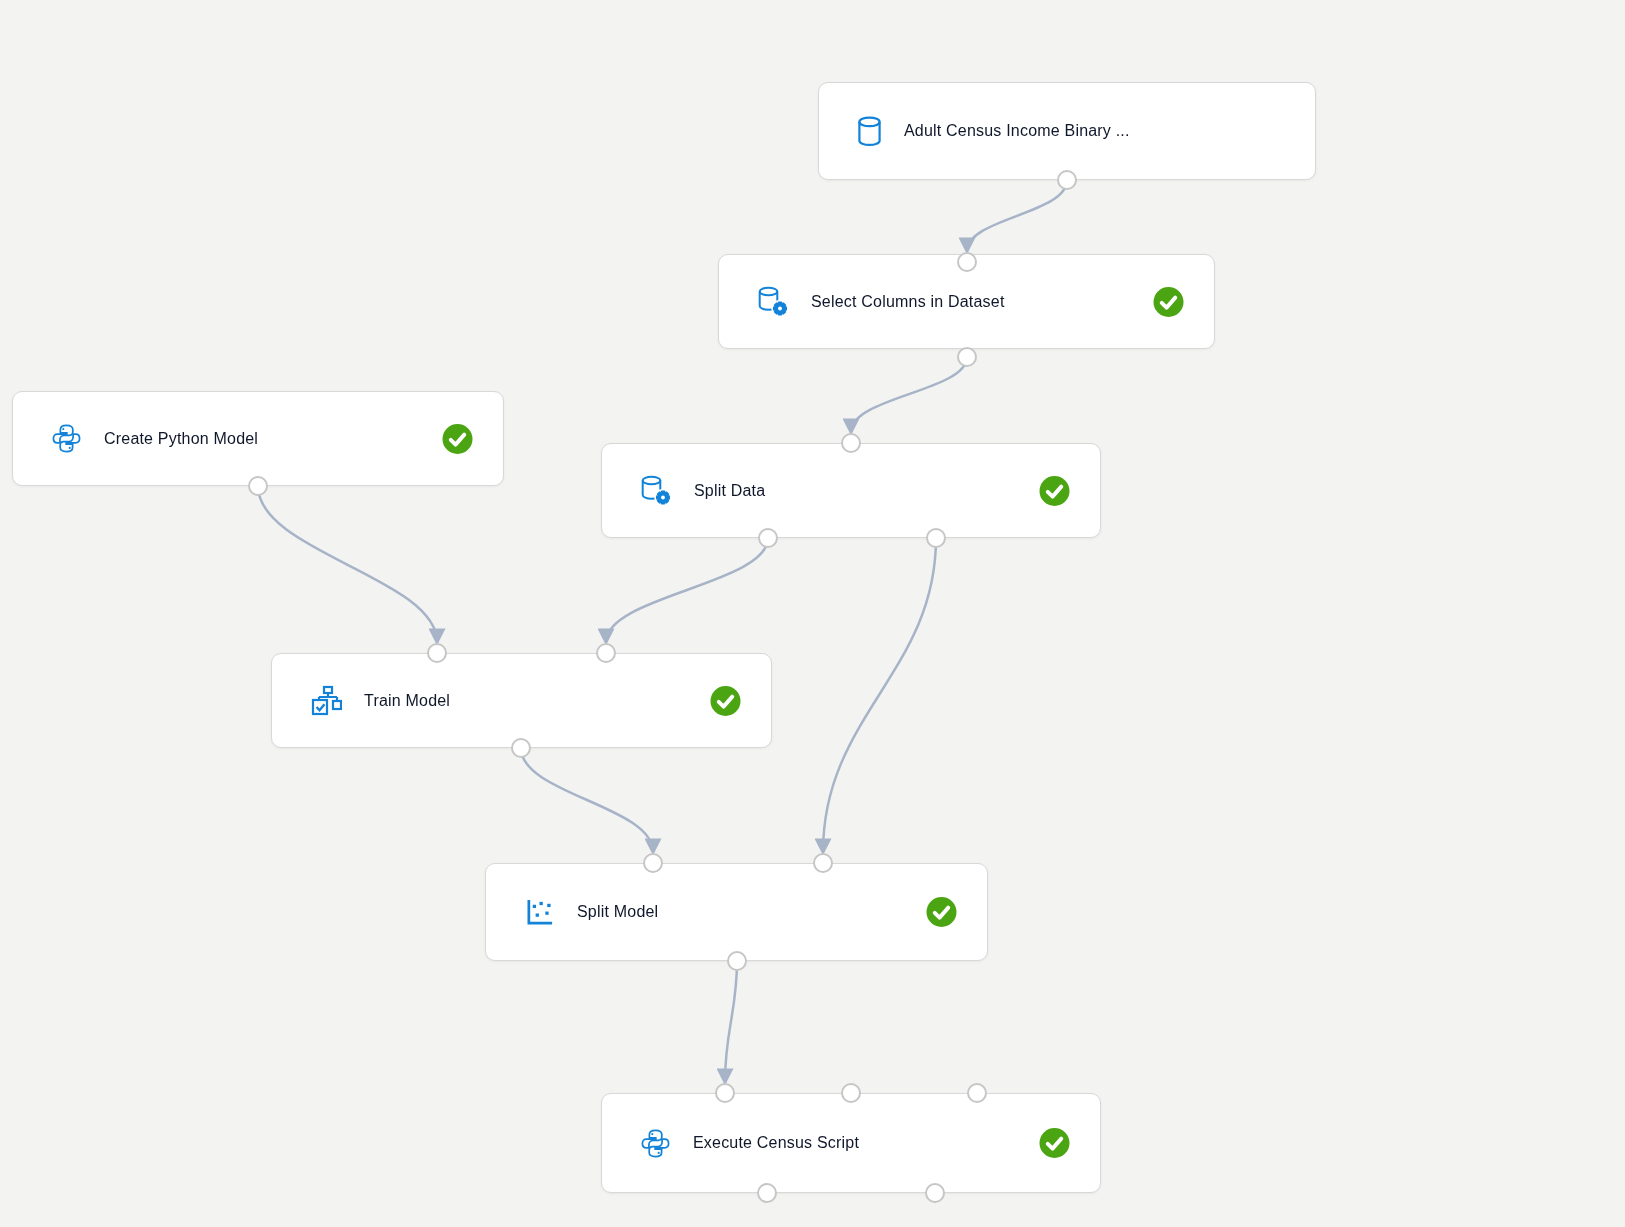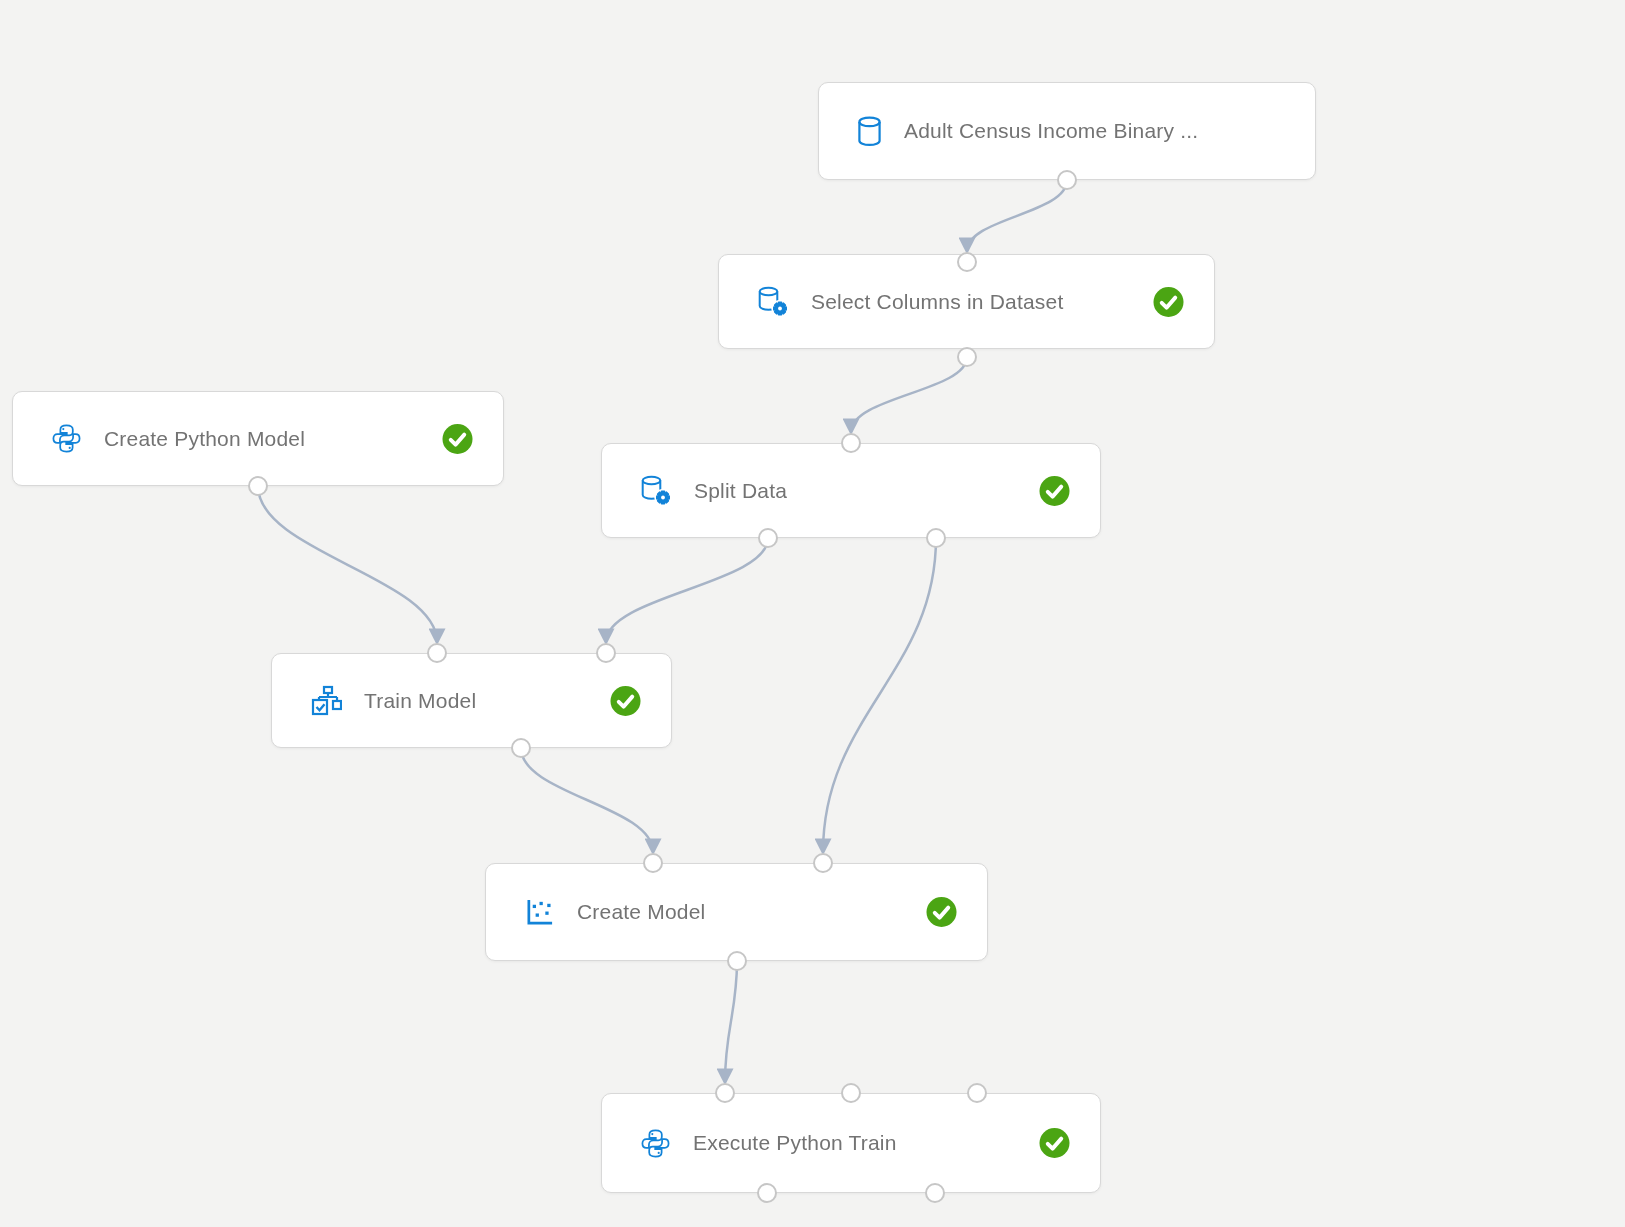--- a/index.html
+++ b/index.html
@@ -28,22 +28,22 @@
     border: 1.5px solid #d8d8d8;
     border-radius: 10px;
     display: flex;
     align-items: center;
     padding-left: 38px;
     box-shadow: 0 1px 3px rgba(0,0,0,0.05);
   }
   .icon { flex: none; display: flex; align-items: center; }
   .label {
     margin-left: 22px;
-    font-size: 21px;
-    color: #737373;
+    font-size: 16px;
+    color: #0f172a;
     white-space: nowrap;
     letter-spacing: 0.2px;
   }
   .status {
     position: absolute;
     right: 30px;
     top: 50%;
     transform: translateY(-50%);
     width: 31px; height: 31px;
   }
@@ -147,21 +147,21 @@
     </span>
     <span class="label">Create Python Model</span>
     <span class="status">
       <svg width="31" height="31" viewBox="0 0 32 32">
         <circle cx="16" cy="16" r="15.5" fill="#4BA513"></circle>
         <path d="M9 16.8 L14 21.8 L23 11.5" fill="none" stroke="#ffffff" stroke-width="4" stroke-linecap="round" stroke-linejoin="round"></path>
       </svg>
     </span>
   </div>
 
-  <div class="node" style="left:271px;top:653px;width:401px;height:95px">
+  <div class="node" style="left:271px;top:653px;width:501px;height:95px">
     <span class="icon">
       <svg width="32" height="32" viewBox="0 0 32 32" fill="none" stroke="#1283d8" stroke-width="2.2">
         <path d="M18 8 V12 M9 12 H27 M9 12 V15 M27 12 V16"></path>
         <rect x="14" y="2" width="8" height="6"></rect>
         <rect x="3" y="15" width="14" height="14"></rect>
         <rect x="23" y="16" width="8" height="8"></rect>
         <path d="M6.5 22 l3 3.2 l5 -6" stroke-width="2.4"></path>
       </svg>
     </span>
     <span class="label">Train Model</span>
@@ -179,41 +179,41 @@
         <path d="M5 3 V27 H29" fill="none" stroke="#1283d8" stroke-width="2.8"></path>
         <g fill="#1283d8">
           <rect x="9" y="8" width="3.4" height="3.4"></rect>
           <rect x="16" y="5" width="3.4" height="3.4"></rect>
           <rect x="24" y="7" width="3.4" height="3.4"></rect>
           <rect x="12" y="17" width="3.4" height="3.4"></rect>
           <rect x="22" y="15" width="3.4" height="3.4"></rect>
         </g>
       </svg>
     </span>
-    <span class="label">Create Model</span>
+    <span class="label">Split Model</span>
     <span class="status">
       <svg width="31" height="31" viewBox="0 0 32 32">
         <circle cx="16" cy="16" r="15.5" fill="#4BA513"></circle>
         <path d="M9 16.8 L14 21.8 L23 11.5" fill="none" stroke="#ffffff" stroke-width="4" stroke-linecap="round" stroke-linejoin="round"></path>
       </svg>
     </span>
   </div>
 
   <div class="node" style="left:601px;top:1093px;width:500px;height:100px">
     <span class="icon">
       <svg width="31" height="33" viewBox="0 0 32 32">
         <g fill="none" stroke="#1283d8" stroke-width="1.8">
           <path d="M16 2.5 c-4.8 0 -6.3 1.9 -6.3 4.2 v3.4 h6.6 v1.4 H6.6 c-2.5 0 -4.1 1.8 -4.1 4.5 c0 2.7 1.6 4.5 4.1 4.5 h2.6 v-3.3 c0 -2.5 2 -4.5 4.5 -4.5 h5.2 c2.1 0 3.6 -1.5 3.6 -3.6 V6.7 c0 -2.3 -1.6 -4.2 -6.5 -4.2 z"></path>
           <path d="M16 2.5 c-4.8 0 -6.3 1.9 -6.3 4.2 v3.4 h6.6 v1.4 H6.6 c-2.5 0 -4.1 1.8 -4.1 4.5 c0 2.7 1.6 4.5 4.1 4.5 h2.6 v-3.3 c0 -2.5 2 -4.5 4.5 -4.5 h5.2 c2.1 0 3.6 -1.5 3.6 -3.6 V6.7 c0 -2.3 -1.6 -4.2 -6.5 -4.2 z" transform="rotate(180 16 16)"></path>
         </g>
         <circle cx="12.7" cy="6.3" r="1.1" fill="#1283d8"></circle>
         <circle cx="19.3" cy="25.7" r="1.1" fill="#1283d8"></circle>
       </svg>
     </span>
-    <span class="label">Execute Python Train</span>
+    <span class="label">Execute Census Script</span>
     <span class="status">
       <svg width="31" height="31" viewBox="0 0 32 32">
         <circle cx="16" cy="16" r="15.5" fill="#4BA513"></circle>
         <path d="M9 16.8 L14 21.8 L23 11.5" fill="none" stroke="#ffffff" stroke-width="4" stroke-linecap="round" stroke-linejoin="round"></path>
       </svg>
     </span>
   </div>
 
   <svg id="port-layer" class="layer">
     <circle class="port" cx="1067" cy="180" r="9"></circle>

